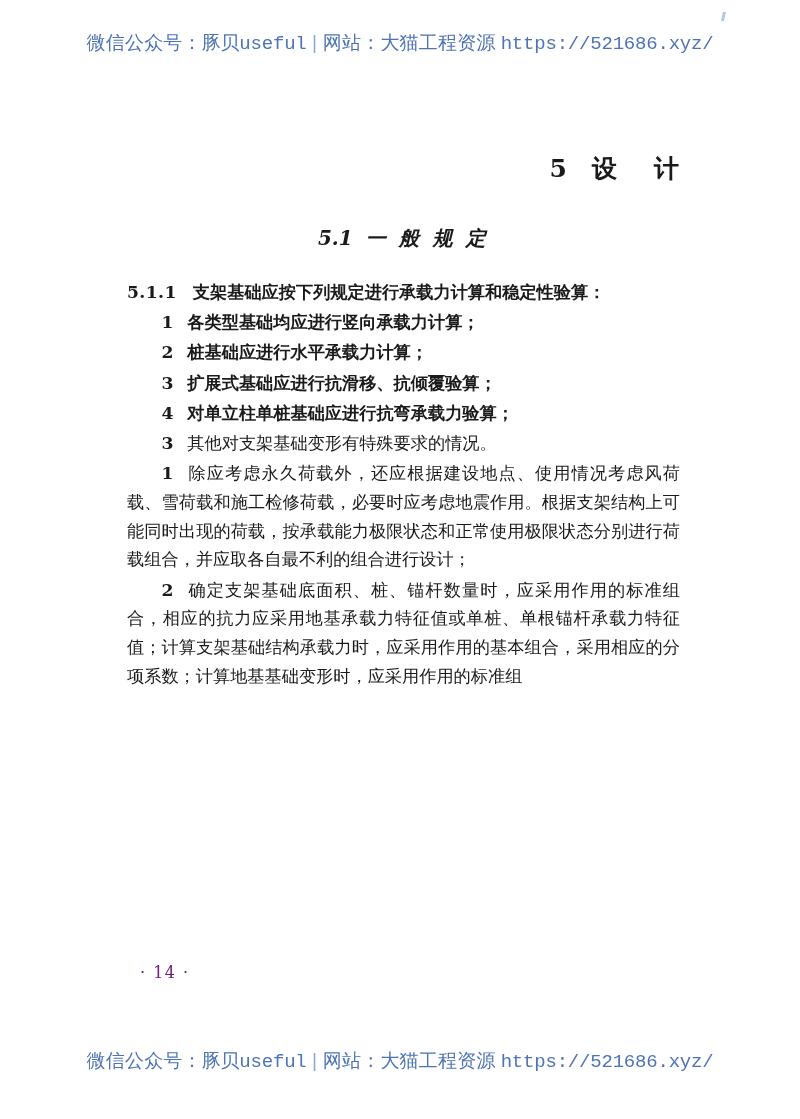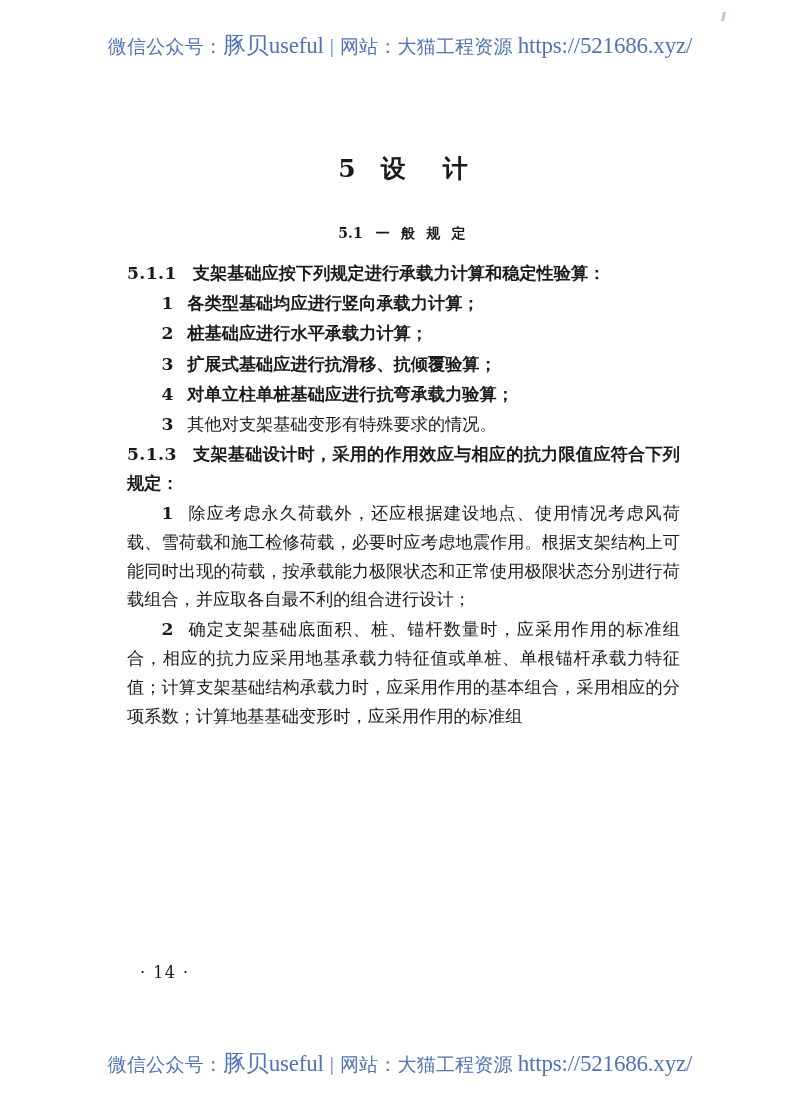--- a/index.html
+++ b/index.html
@@ -35,22 +35,22 @@
     letter-spacing: 0.2px;
   }
   .watermark-header { top: 30px; }
   .watermark-footer { top: 1048px; }
 
   .wm-cn {
     font-family: Liberation Mono, monospace;
     font-size: 19px;
   }
   .wm-mono {
-    font-family: Liberation Serif, serif;
-    font-size: 23px;
+    font-family: Liberation Mono, monospace;
+    font-size: 19px;
     letter-spacing: -0.2px;
   }
   .wm-sep {
     color: #8aa4d0;
     font-family: "DejaVu Sans", "Liberation Sans", sans-serif;
     padding: 0 5px;
     font-size: 18px;
   }
   .wm-gap { display: inline-block; width: 5px; }
 
@@ -68,46 +68,47 @@
   
   .content {
     position: absolute;
     left: 127px;
     top: 0;
     width: 553px;
   }
 
   .chapter-title {
     margin-top: 152px;
-    text-align: center;
+    text-align: right;
     font-weight: bold;
     font-size: 25px;
     font-family: "DejaVu Sans", "Liberation Sans", sans-serif;
     letter-spacing: 1px;
   }
   .chapter-title .ct-num { font-family: "DejaVu Serif", "Liberation Serif", serif; }
   .chapter-title .ct-sp1 { display: inline-block; width: 24px; }
   .chapter-title .ct-sp2 { display: inline-block; width: 36px; }
 
   .section-title {
     margin-top: 40px;
     text-align: center;
     font-weight: bold;
-    font-size: 14px;
+    font-size: 20px;
     font-family: "DejaVu Sans", "Liberation Sans", sans-serif;
     letter-spacing: 3.2px;
+    font-style: italic;
   }
   .section-title .st-num {
     font-family: "DejaVu Serif", "Liberation Serif", serif;
     letter-spacing: 0px;
   }
   .section-title .st-gap { display: inline-block; width: 13px; }
 
   .body-block {
-    margin-top: 16px;
+    margin-top: 26px;
   }
 
   p.para {
     margin: 0 0 1.5px 0;
     font-size: 17.2px;
     line-height: 28.7px;
     text-align: justify;
     text-justify: inter-ideograph;
     font-family: "DejaVu Serif", "Liberation Serif", serif;
     font-weight: bold;
@@ -134,21 +135,21 @@
     font-family: "DejaVu Serif", "Liberation Serif", serif;
   }
   p.item .item-gap { display: inline-block; width: 14px; }
 
   .page-number {
     position: absolute;
     left: 140px;
     top: 963px;
     font-size: 16px;
     font-family: "DejaVu Serif", "Liberation Serif", serif;
-    color: #0f172a;
+    color: #701a75;
     letter-spacing: 1.5px;
   }
 </style>
 </head>
 <body>
 
 <div class="page">
 
   <div class="watermark watermark-header">
     <span class="wm-cn">微信公众号：</span><span class="wm-mono">豚贝useful</span><span class="wm-sep">|</span><span class="wm-cn">网站：</span><span class="wm-cn">大猫工程资源</span><span class="wm-gap"></span><span class="wm-mono">https://521686.xyz/</span>
@@ -177,21 +178,20 @@
       <p class="para item"><span class="item-no">3</span><span class="item-gap"></span><span>扩展式基础应进行抗滑移、抗倾覆验算；</span></p>
 
       <p class="para item"><span class="item-no">4</span><span class="item-gap"></span><span>对单立柱单桩基础应进行抗弯承载力验算；</span></p>
 
 
 
 
 
       <p class="para item thin"><span class="item-no">3</span><span class="item-gap"></span><span>其他对支架基础变形有特殊要求的情况。</span></p>
 
-      <p class="para"><span class="clause-no">5.1.3</span><span class="clause-gap"></span><span>支架基础设计时，采用的作用效应与相应的抗力限值应符合下列规定：</span></p>
 
       <p class="para item thin"><span class="item-no">1</span><span class="item-gap"></span><span>除应考虑永久荷载外，还应根据建设地点、使用情况考虑风荷载、雪荷载和施工检修荷载，必要时应考虑地震作用。根据支架结构上可能同时出现的荷载，按承载能力极限状态和正常使用极限状态分别进行荷载组合，并应取各自最不利的组合进行设计；</span></p>
 
       <p class="para item thin"><span class="item-no">2</span><span class="item-gap"></span><span>确定支架基础底面积、桩、锚杆数量时，应采用作用的标准组合，相应的抗力应采用地基承载力特征值或单桩、单根锚杆承载力特征值；计算支架基础结构承载力时，应采用作用的基本组合，采用相应的分项系数；计算地基基础变形时，应采用作用的标准组</span></p>
 
     </div>
   </div>
 
   <div class="page-number">· 14 ·</div>
 

